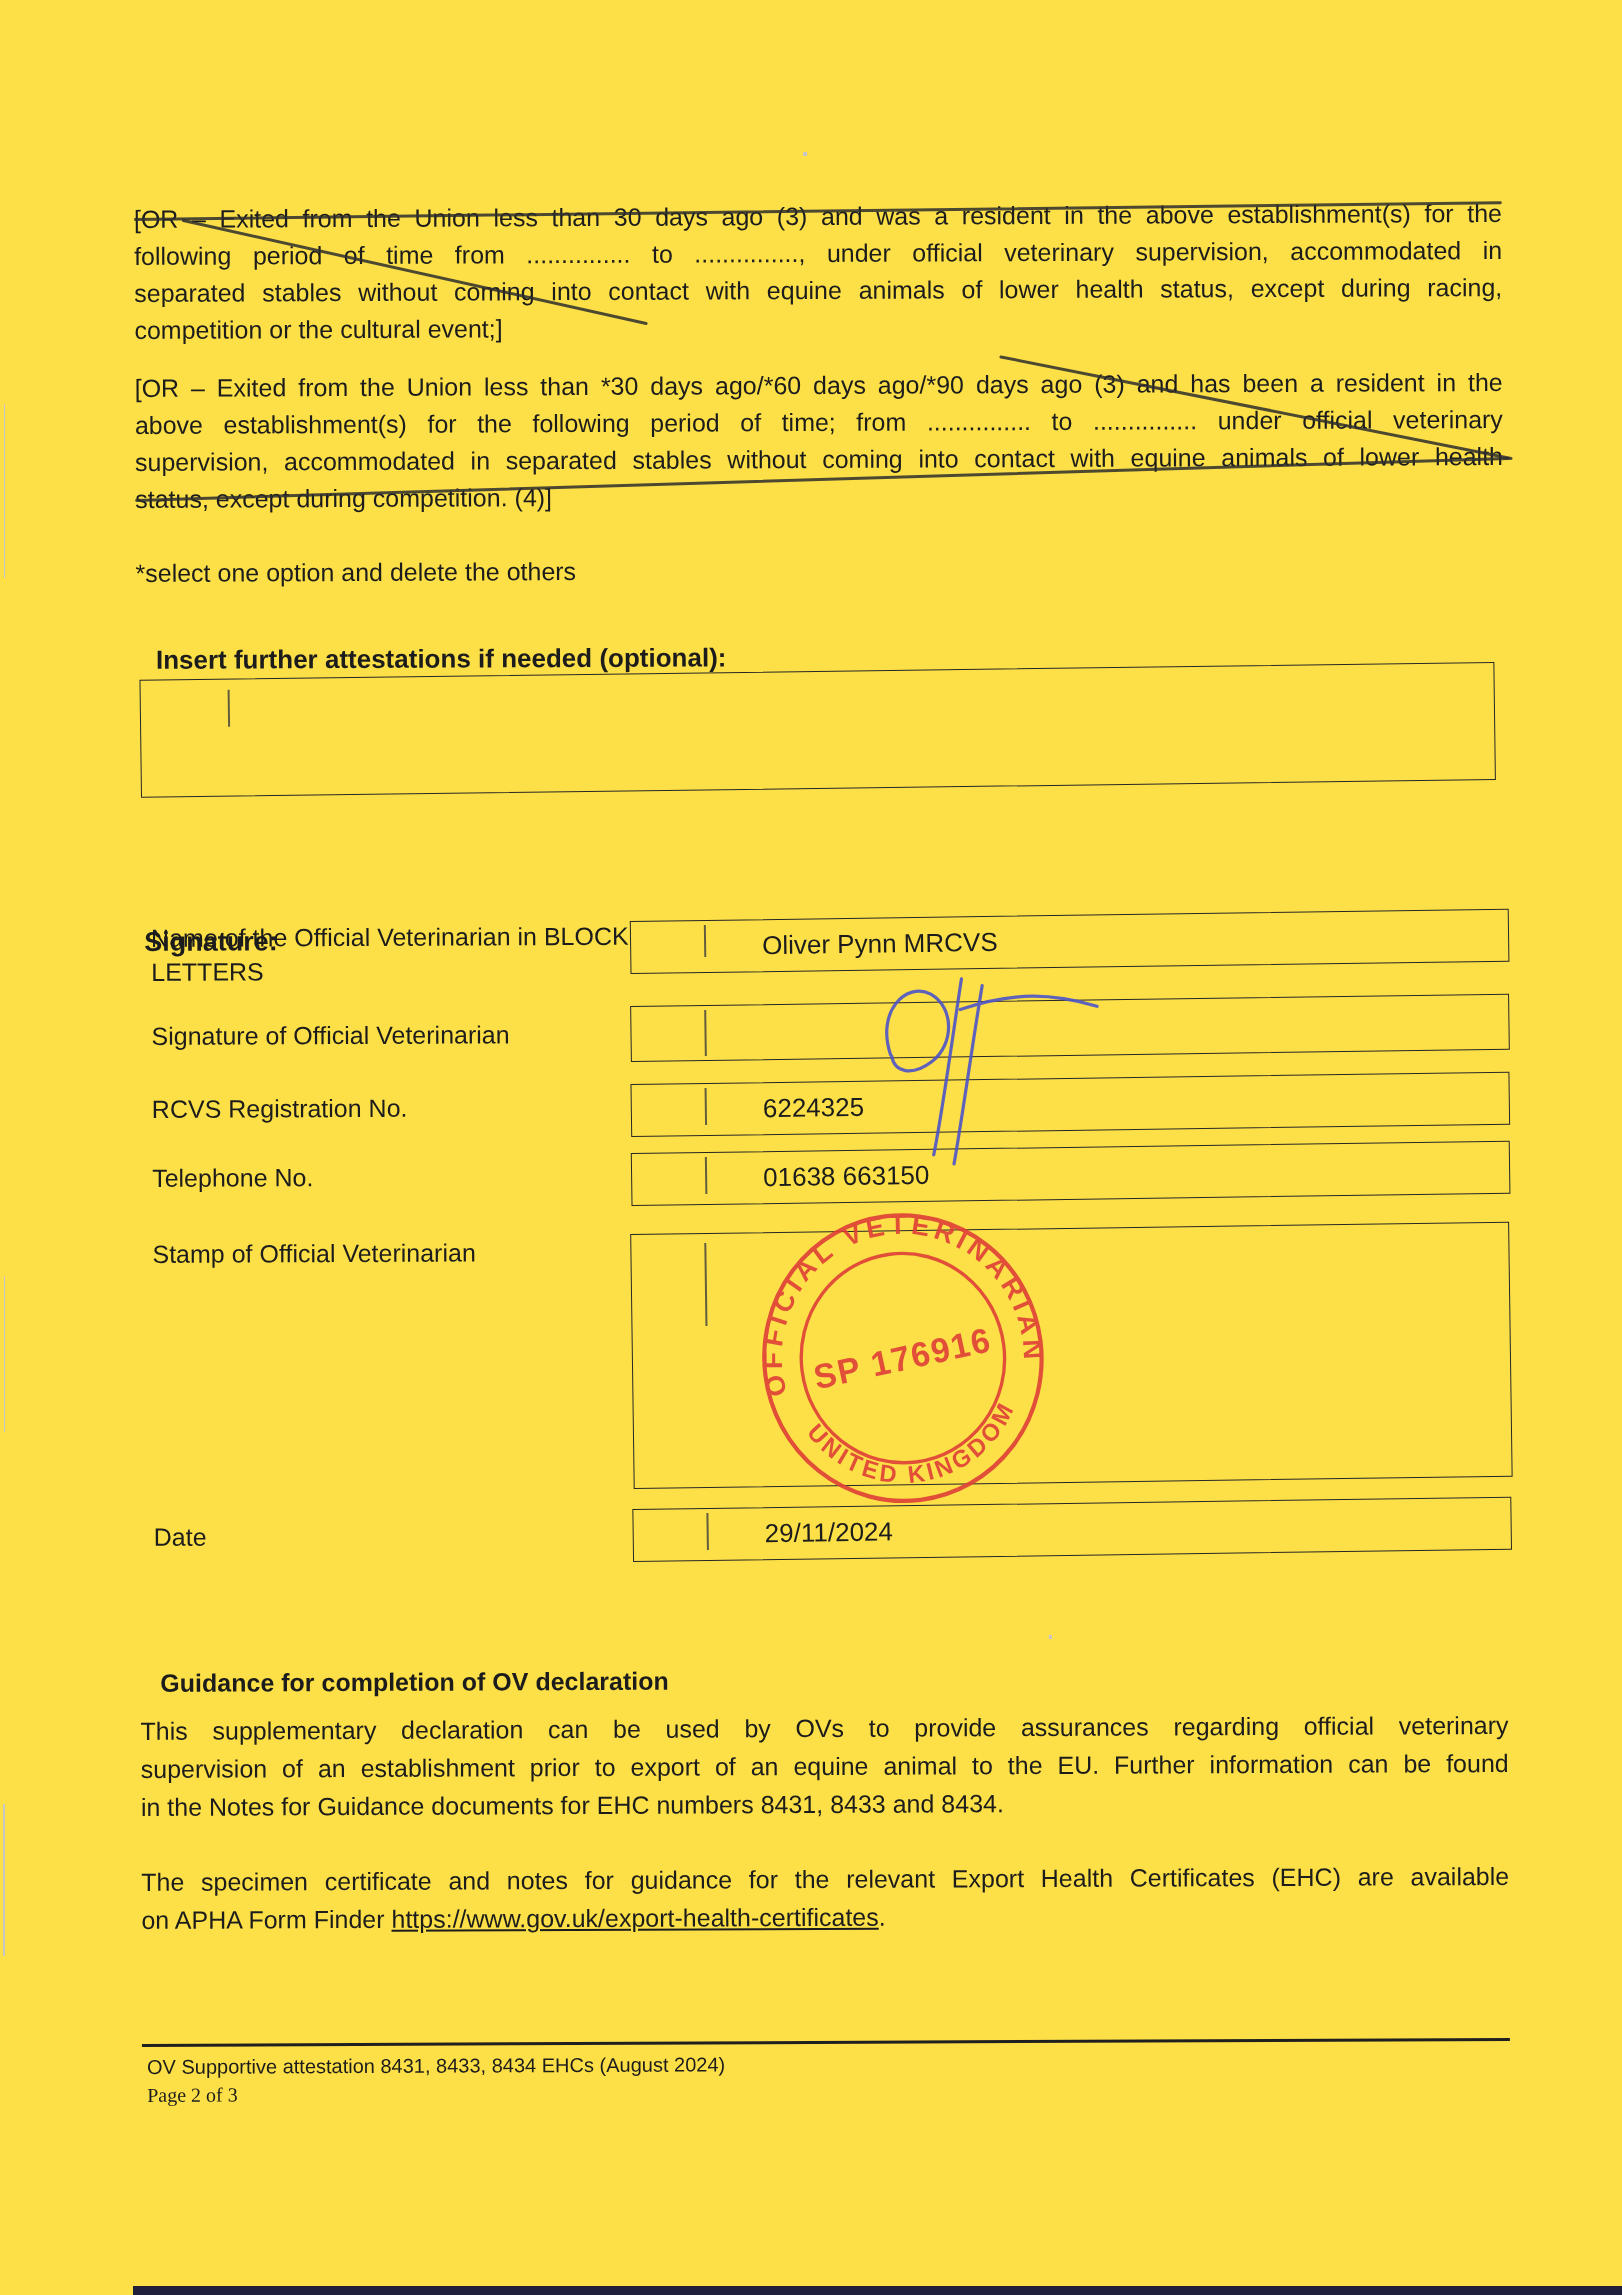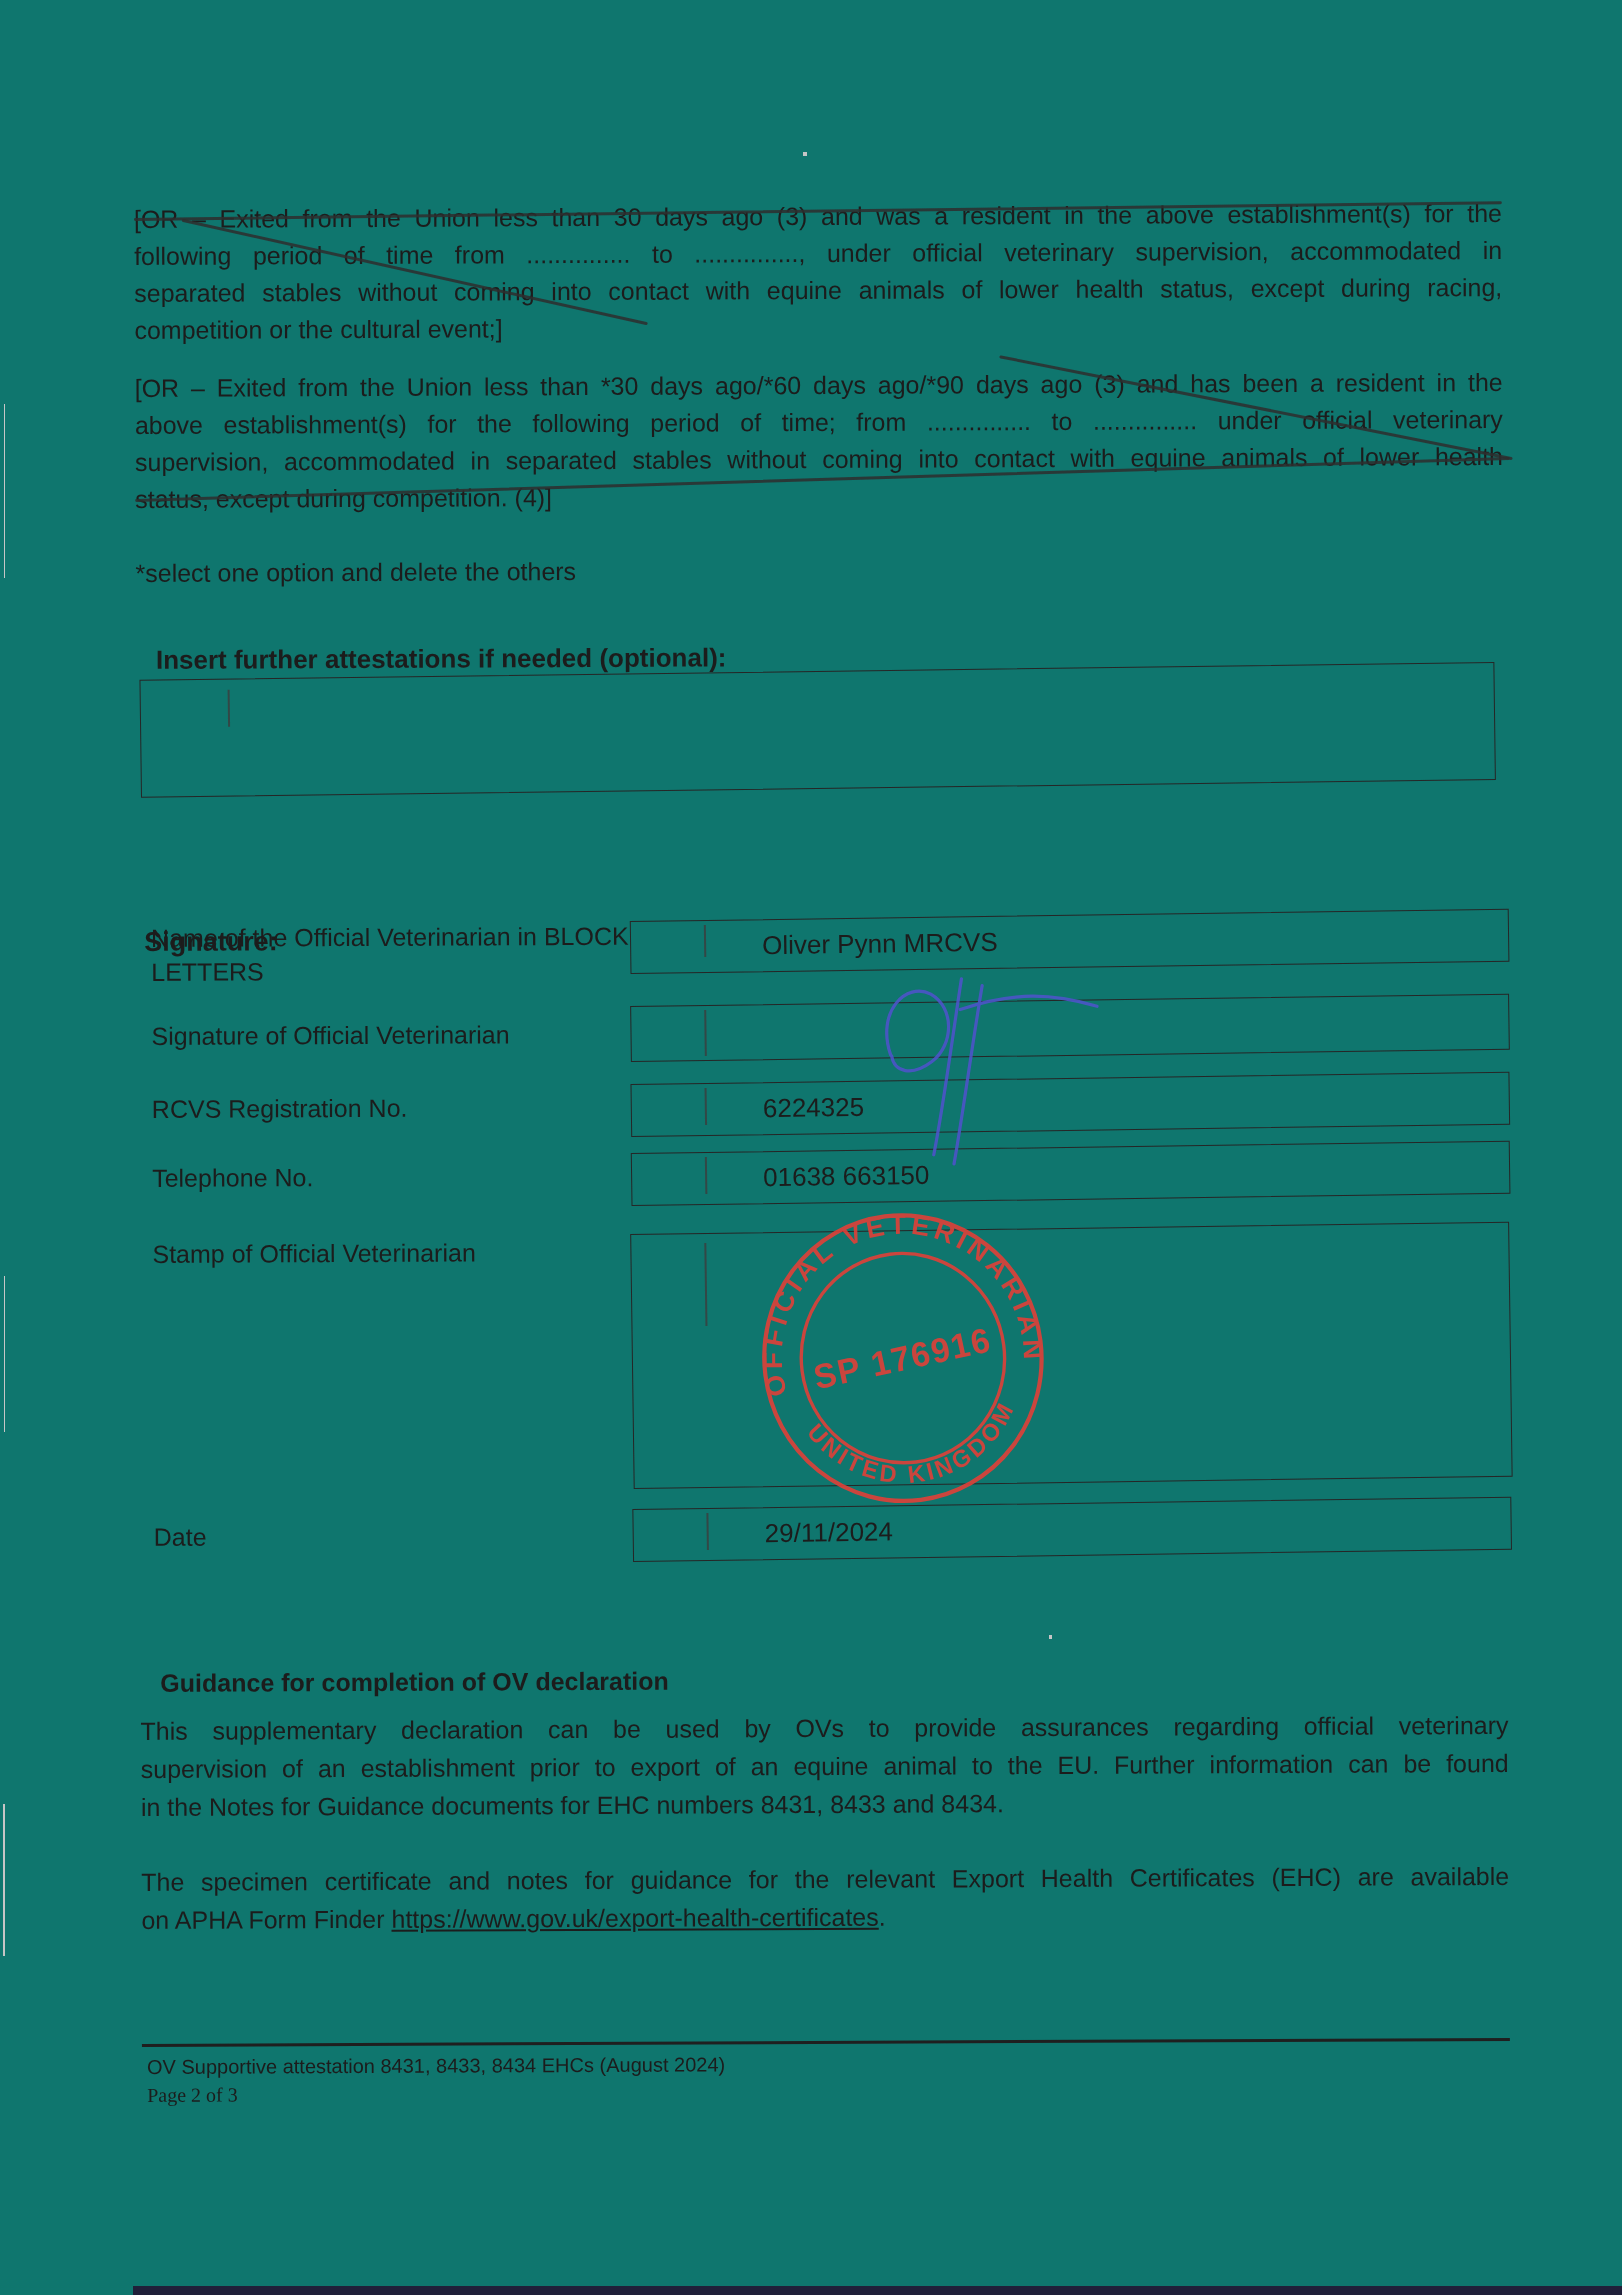--- a/index.html
+++ b/index.html
@@ -1,16 +1,16 @@
 <!DOCTYPE html>
 <html style="font-size:7.3px"><head>
 <meta charset="utf-8">
 <style>
   html,body{margin:0;padding:0;background:#9a9a9a;}
-  #page{position:relative;width:1623px;height:2295px;background:#0f766e;overflow:hidden;
+  #page{position:relative;width:1623px;height:2295px;background:#fde047;overflow:hidden;
         font-family:"Liberation Sans",sans-serif;color:#1c1c1c;}
   #content{position:absolute;left:0;top:0;width:100%;height:100%;transform:rotate(-0.25deg);}
 
   .para{position:absolute;left:138px;width:1368px;font-size:25px;line-height:37px;}
   .jline{text-align:justify;text-align-last:justify;}
   .lline{text-align:left;}
 
   .strike{position:absolute;height:2.8px;background:#2e2e2e;opacity:.85;transform-origin:left center;border-radius:1.4px;}
 
   .note{position:absolute;left:138px;top:556px;font-size:25px;}

